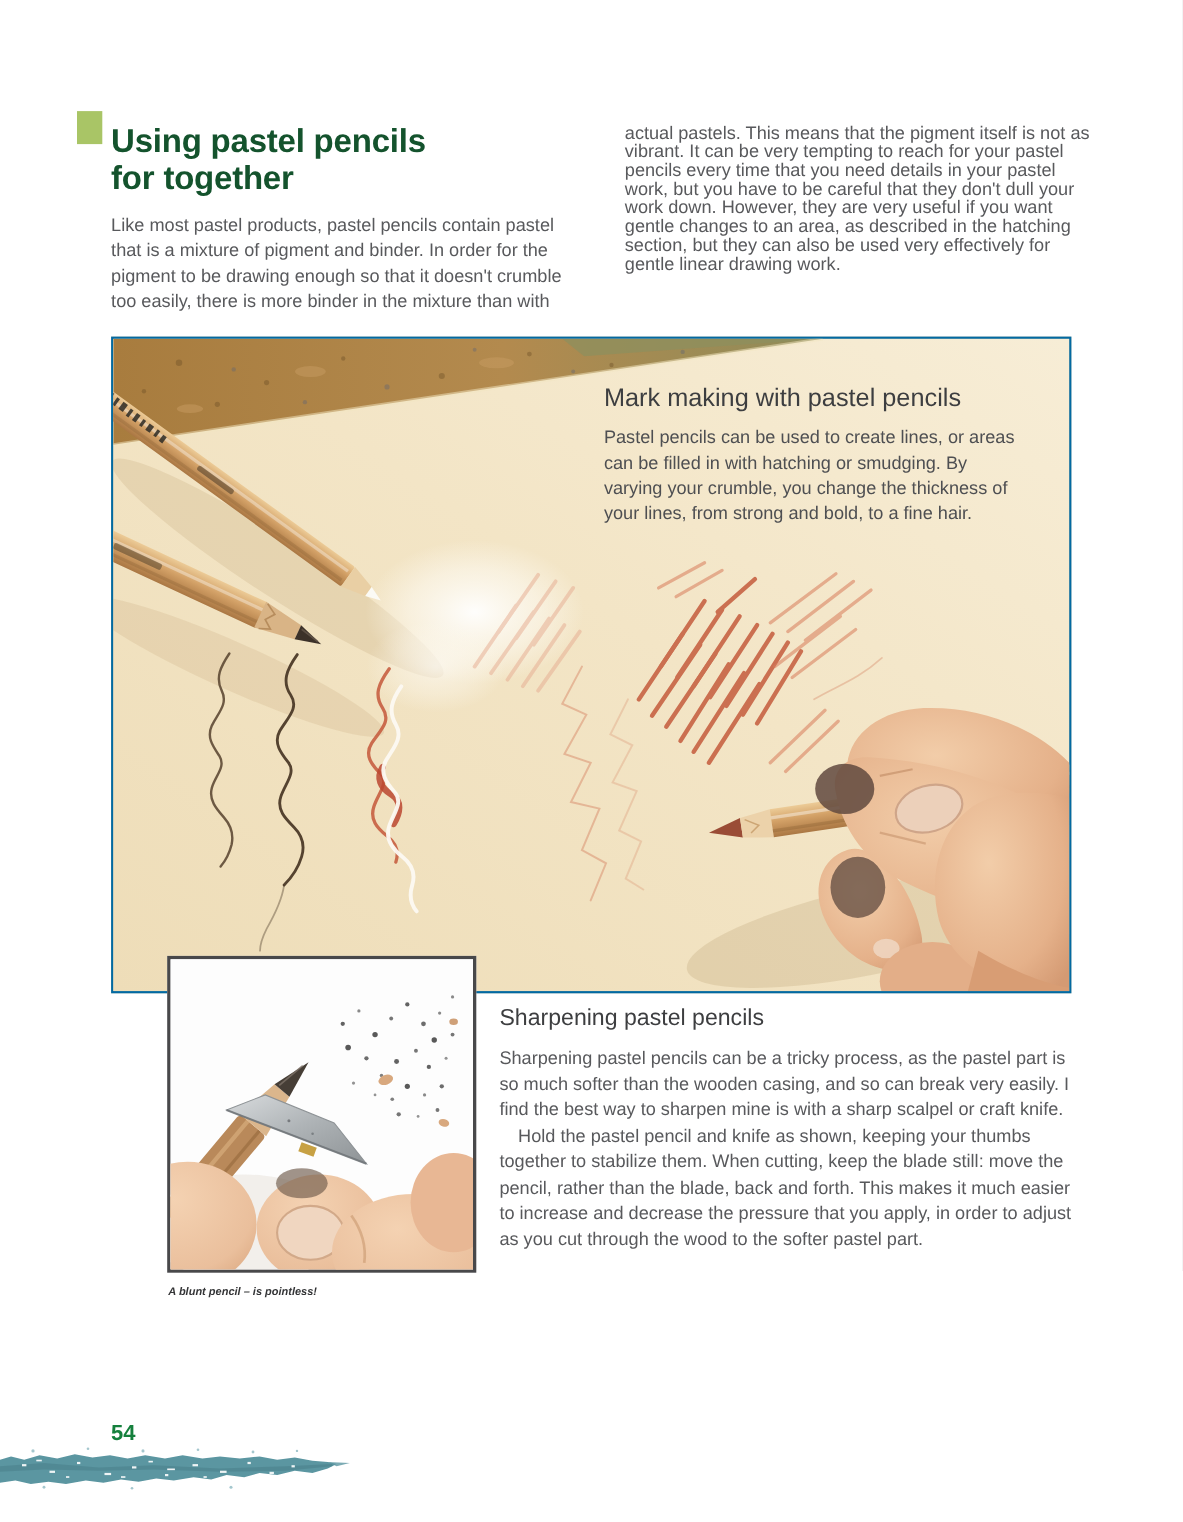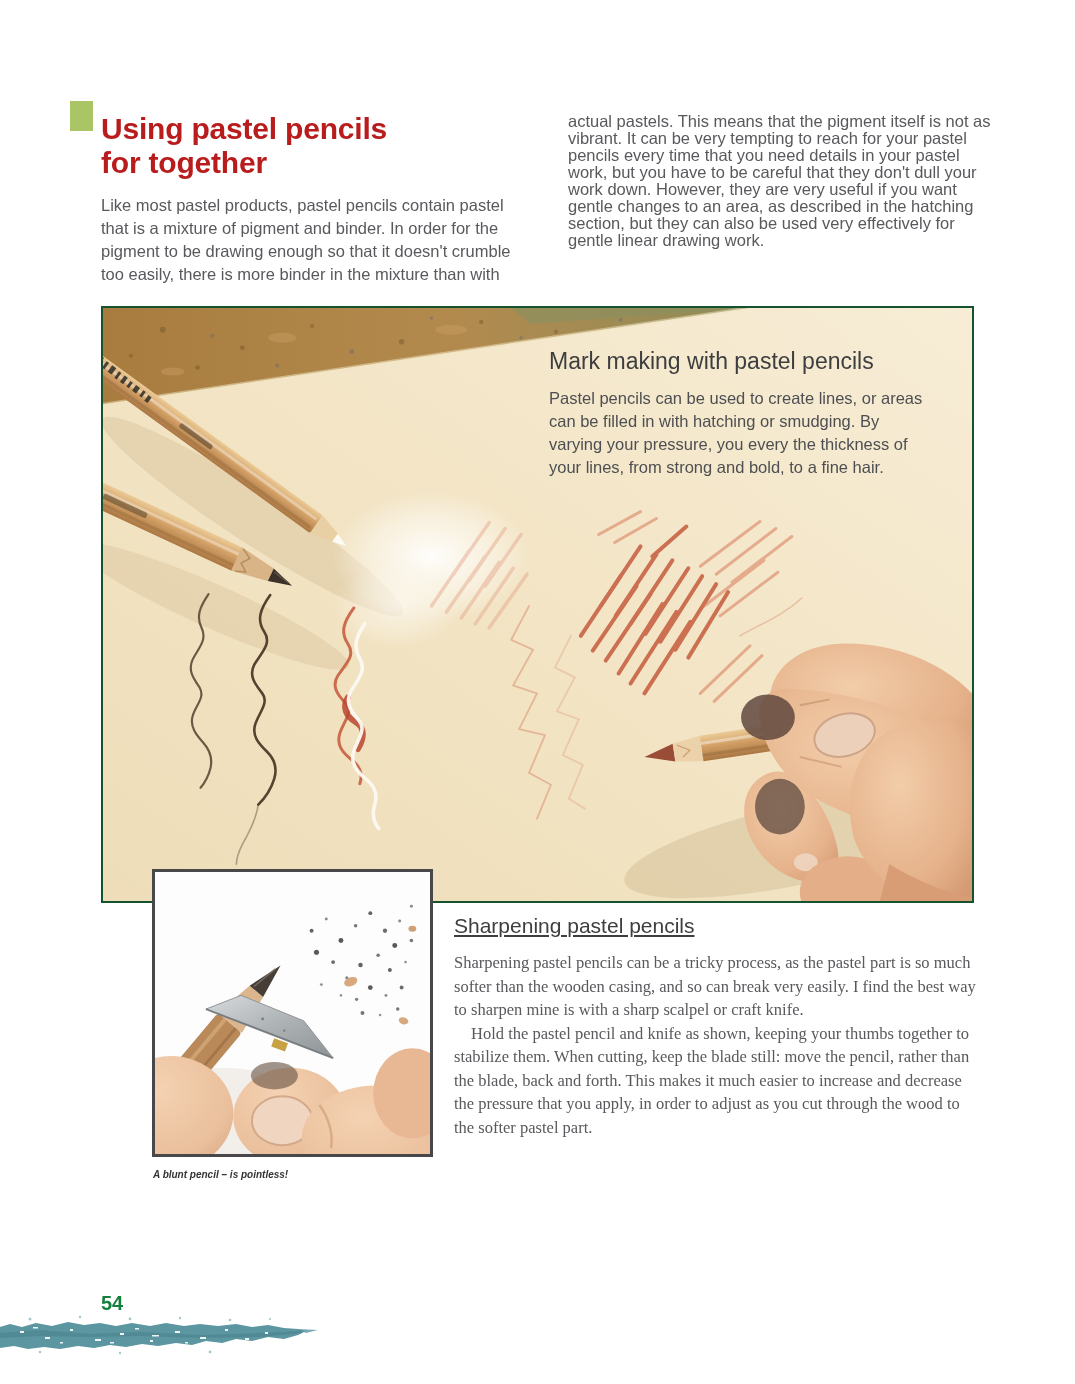--- a/index.html
+++ b/index.html
@@ -3,45 +3,45 @@
 <meta charset="utf-8">
 <style>
   html,body{margin:0;padding:0;background:#e9e9e9;}
   #page{
     position:relative;width:1075px;height:1384px;background:#ffffff;
     font-family:"Liberation Sans",sans-serif;overflow:hidden;margin:0 auto;
   }
   .accent-square{position:absolute;left:70px;top:101px;width:23px;height:30px;background:#a9c566;}
   .page-title{
     position:absolute;left:101px;top:92px;width:480px;
-    font-size:30px;line-height:34px;font-weight:bold;letter-spacing:-0.2px;color:#b91c1c;
+    font-size:30px;line-height:34px;font-weight:bold;letter-spacing:-0.2px;color:#14532d;
   }
   .intro-col{position:absolute;font-size:16.5px;line-height:23px;color:#58595c;}
   #intro-left{left:101px;top:177px;width:424px;}
   #intro-right{left:568px;top:96px;width:432px;line-height:17px;}
   #main-photo{
     position:absolute;left:101px;top:306px;width:873px;height:597px;
-    border:2px solid #14532d;box-sizing:border-box;background:#f2e3c2;z-index:1;
+    border:2px solid #0369a1;box-sizing:border-box;background:#f2e3c2;z-index:1;
   }
   #main-photo svg{display:block;width:100%;height:100%;}
   .overlay-text{position:absolute;left:446px;top:40px;width:400px;z-index:2;}
   .overlay-heading{font-size:23px;color:#3d3e40;font-weight:normal;margin:0 0 12px 0;}
   .overlay-body{font-size:16.5px;line-height:23px;color:#4e4f52;width:386px;margin:0;}
   #inset-photo{
     position:absolute;left:152px;top:869px;width:281px;height:288px;
     border:3px solid #48484a;box-sizing:border-box;background:#fdfdfd;z-index:3;
   }
   #inset-photo svg{display:block;width:100%;height:100%;}
   #inset-caption{
     position:absolute;left:153px;top:1169px;width:300px;
     font-size:10px;font-weight:bold;font-style:italic;color:#333436;
   }
   #sharpening{position:absolute;left:454px;top:914px;width:528px;}
-  .section-heading{font-size:21px;font-weight:normal;color:#3d3e40;margin:0 0 13px 0;text-decoration:underline;}
-  .section-body{font-size:16.5px;line-height:23.5px;color:#58595c;margin:0;font-family:Liberation Serif, serif;}
+  .section-heading{font-size:21px;font-weight:normal;color:#3d3e40;margin:0 0 13px 0;}
+  .section-body{font-size:16.5px;line-height:23.5px;color:#58595c;margin:0;}
   .section-body.indent{text-indent:17px;}
   #page-number{
     position:absolute;left:101px;top:1292px;
     font-size:20px;font-weight:bold;color:#15803d;z-index:4;
   }
   #footer-brush{position:absolute;left:0px;top:1313px;width:320px;height:44px;z-index:2;}
 </style>
 </head>
 <body>
 
@@ -228,21 +228,21 @@
 
         <path d="M873,420 C838,412 800,414 780,432 C755,452 744,492 754,532 C764,566 796,590 838,598 L873,599 Z" fill="url(#skinG)"></path>
         <path d="M790,560 C820,578 850,590 873,594 L873,599 L780,599 Z" fill="#d89d74"></path>
         <line x1="700" y1="400" x2="730" y2="394" stroke="#c08b64" stroke-width="2" opacity="0.6"></line>
         <line x1="700" y1="452" x2="742" y2="462" stroke="#c08b64" stroke-width="2" opacity="0.5"></line>
       </g>
     </svg>
 
     <div class="overlay-text">
       <h2 class="overlay-heading">Mark making with pastel pencils</h2>
-      <p class="overlay-body">Pastel pencils can be used to create lines, or areas can be filled in with hatching or smudging. By varying your pressure, you every the thickness of your lines, from strong and bold, to a fine hair.</p>
+      <p class="overlay-body">Pastel pencils can be used to create lines, or areas can be filled in with hatching or smudging. By varying your crumble, you change the thickness of your lines, from strong and bold, to a fine hair.</p>
     </div>
   </div>
 
   <div id="inset-photo">
     <svg viewBox="0 0 281 288" preserveAspectRatio="none">
       <defs>
         <linearGradient id="metalG" x1="0" y1="0" x2="1" y2="1">
           <stop offset="0" stop-color="#d8dbdd"></stop>
             <stop offset="0.5" stop-color="#aeb3b6"></stop>
             <stop offset="1" stop-color="#8e9396"></stop>

